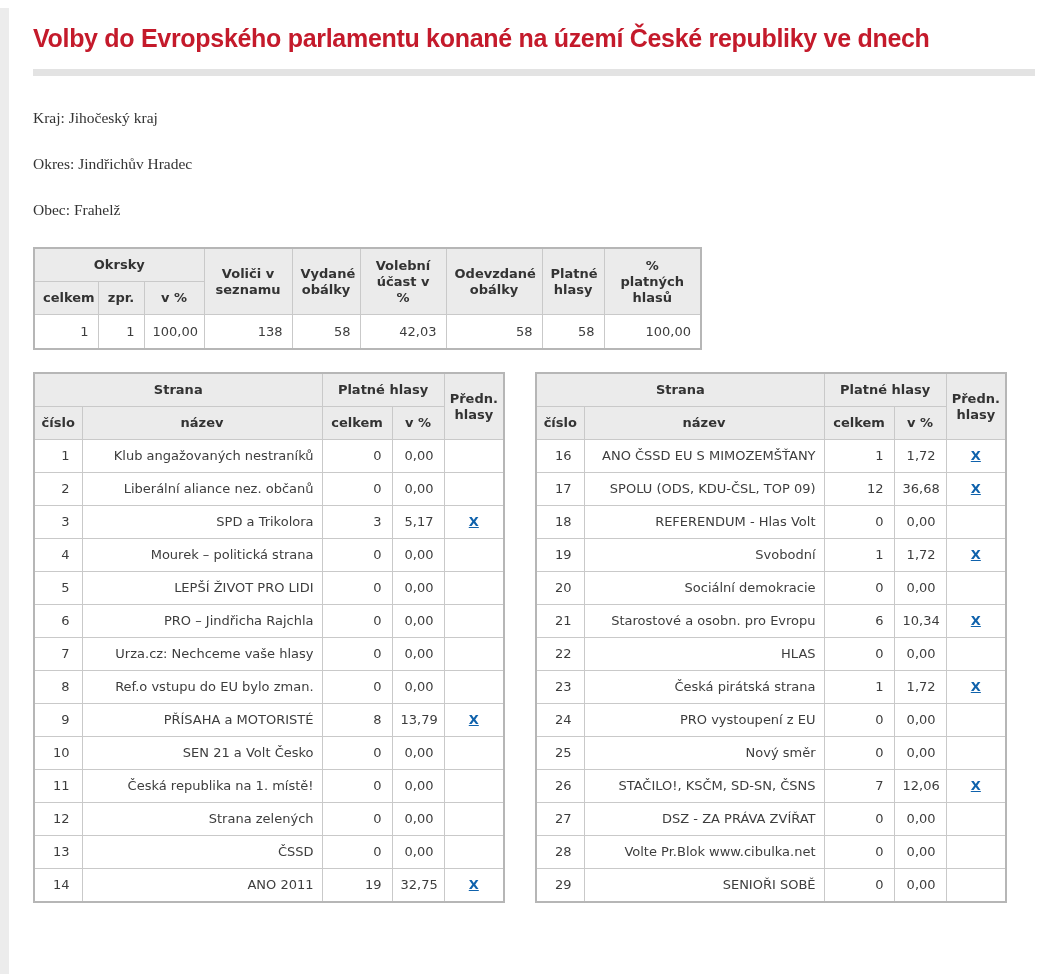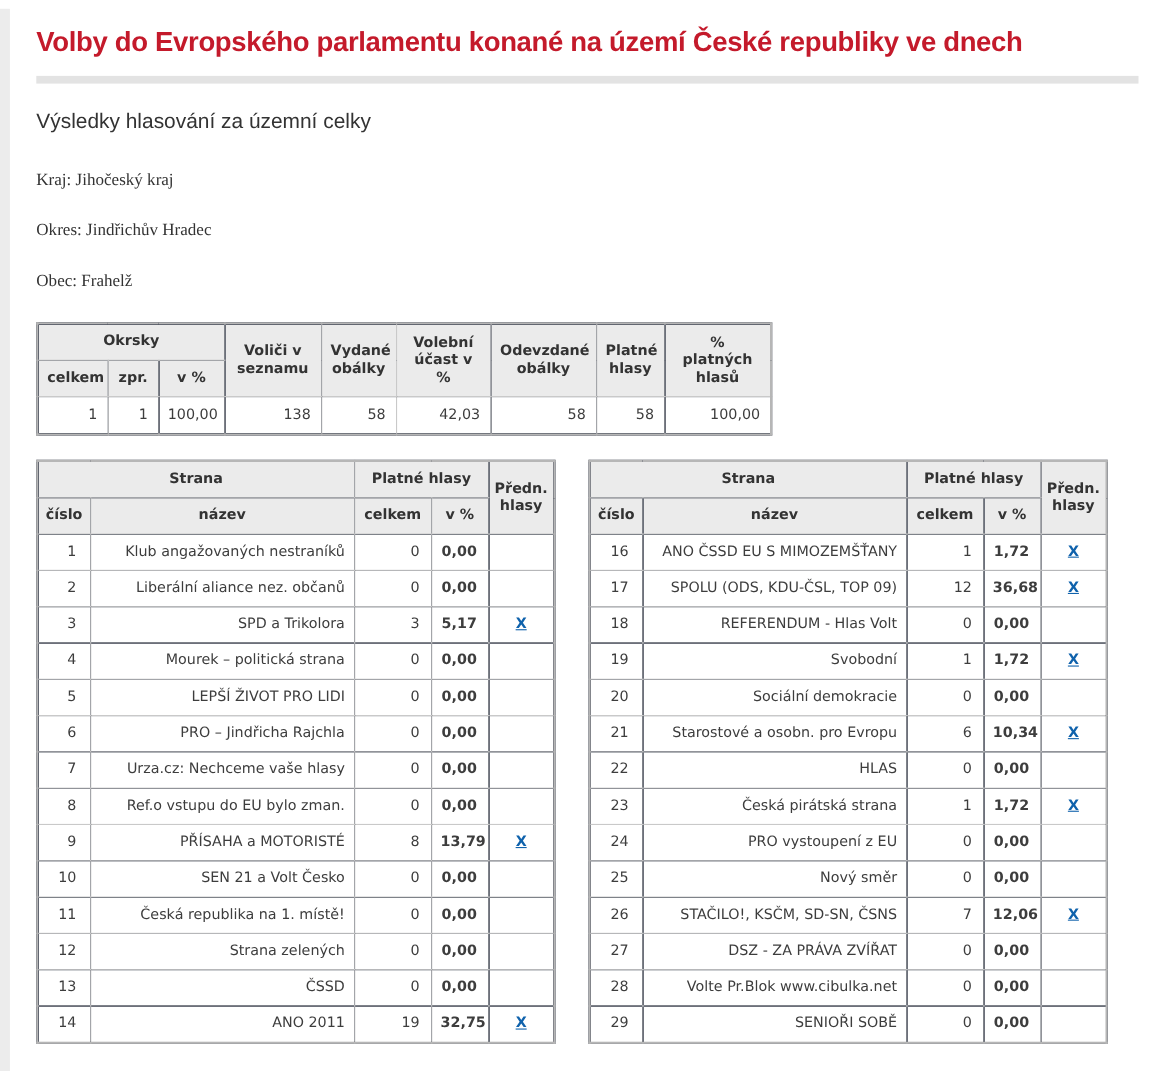--- a/index.html
+++ b/index.html
@@ -39,21 +39,21 @@
   p.info{
     font-family:Liberation Serif, serif;
     font-size:15.5px;color:var(--heading_text);
     margin:28px 0 0 0;
   }
   p.info:first-of-type{margin-top:33px;}
 
   table{
     border-collapse:collapse;table-layout:fixed;
     border:2px solid var(--border_outer);
-    background:#0f172a;
+    background:#0369a1;
   }
   th,td{
     border:1px solid var(--border_inner);
     font-size:13px;line-height:16px;
     padding:8px 8px;
     overflow:hidden;
   }
   th{
     background:var(--header_bg);
     font-weight:700;color:var(--heading_text);
@@ -63,39 +63,38 @@
 
   table.summary{margin-top:28px;width:667px;}
   table.summary td{text-align:right;padding-right:9px;height:17px;}
 
   .tables{display:flex;gap:30px;margin-top:22px;}
   table.party{width:470px;}
   table.party th{padding:8px 4px;}
   table.party td.num{text-align:right;padding-right:12px;}
   table.party td.name{text-align:right;padding-left:11px;}
   table.party td.votes{text-align:right;padding-right:10px;}
-  table.party td.pct{text-align:right;padding-right:10px;font-weight:bold;}
+  table.party td.pct{text-align:right;padding-right:10px;}
   table.party td.pref{text-align:center;}
   table.party a{
     color:var(--link_blue);font-weight:700;text-decoration:underline;
   }
 </style>
 </head>
 <body>
 
 <div class="left-strip"></div>
 
 <div class="page">
 
   <h1><span>Volby do Evropského parlamentu konané na území České republiky ve dnech</span><br>
   </h1>
 
   <div class="divider"></div>
 
-  <h2>Výsledky hlasování za územní celky</h2>
 
   <p class="info">Kraj: Jihočeský kraj</p>
   <p class="info">Okres: Jindřichův Hradec</p>
   <p class="info">Obec: Frahelž</p>
 
   <table class="summary">
     <colgroup>
       <col style="width:64px">
         <col style="width:46px">
         <col style="width:60px">

